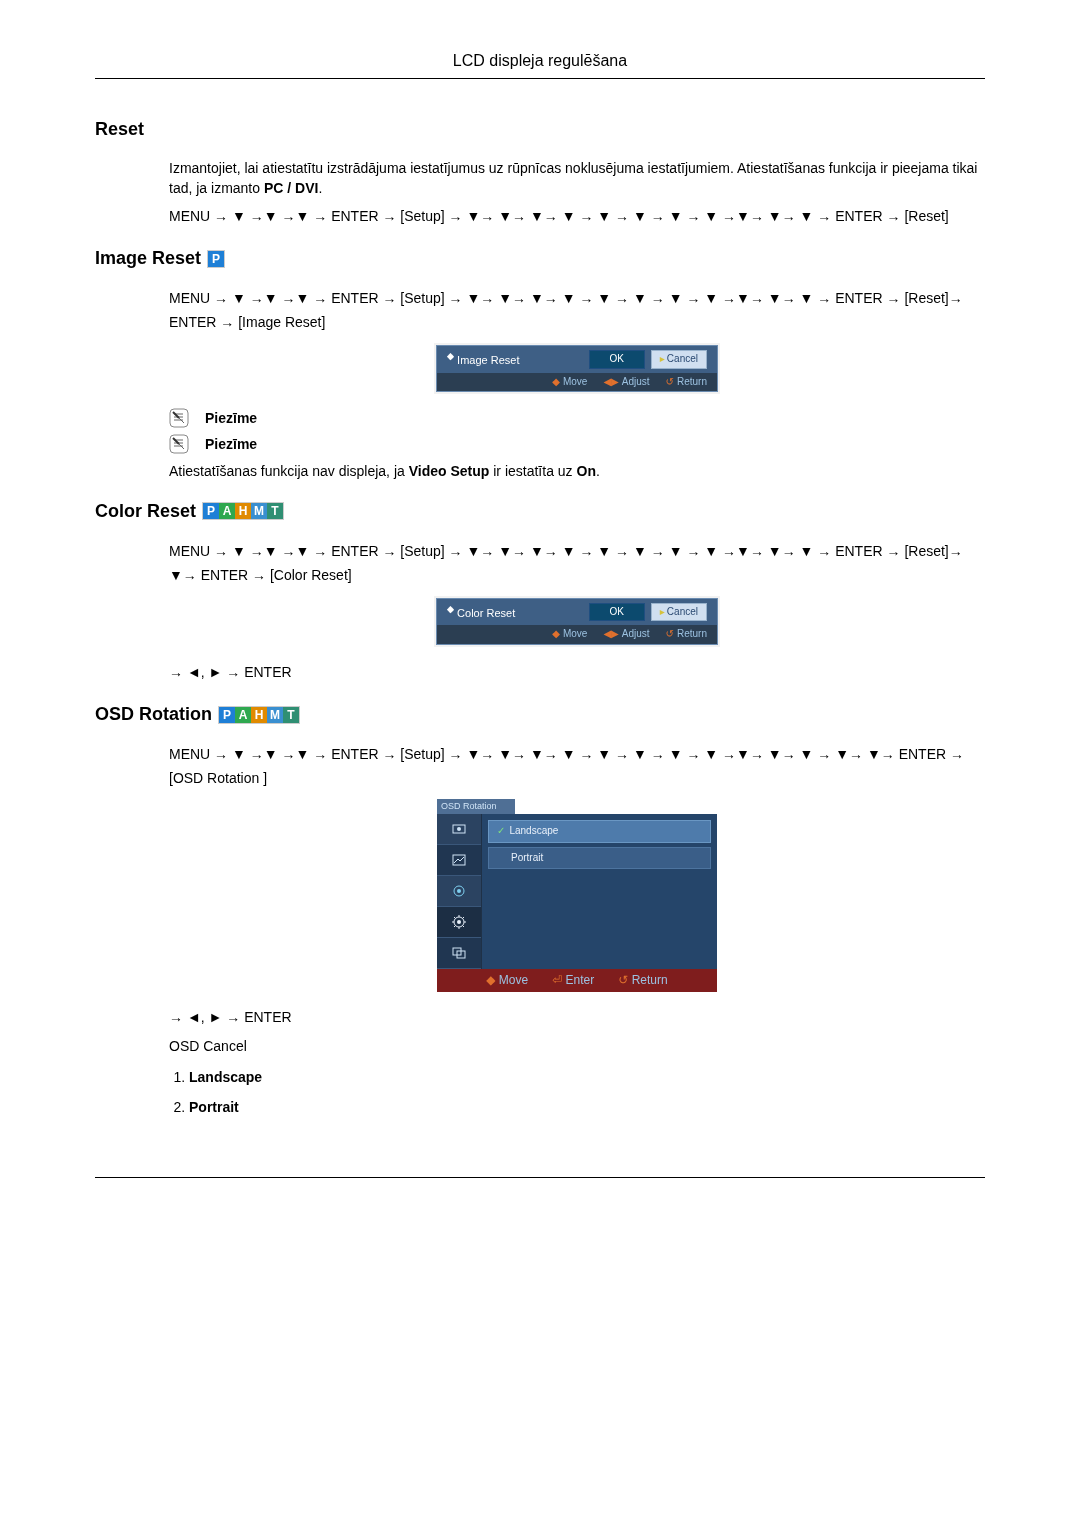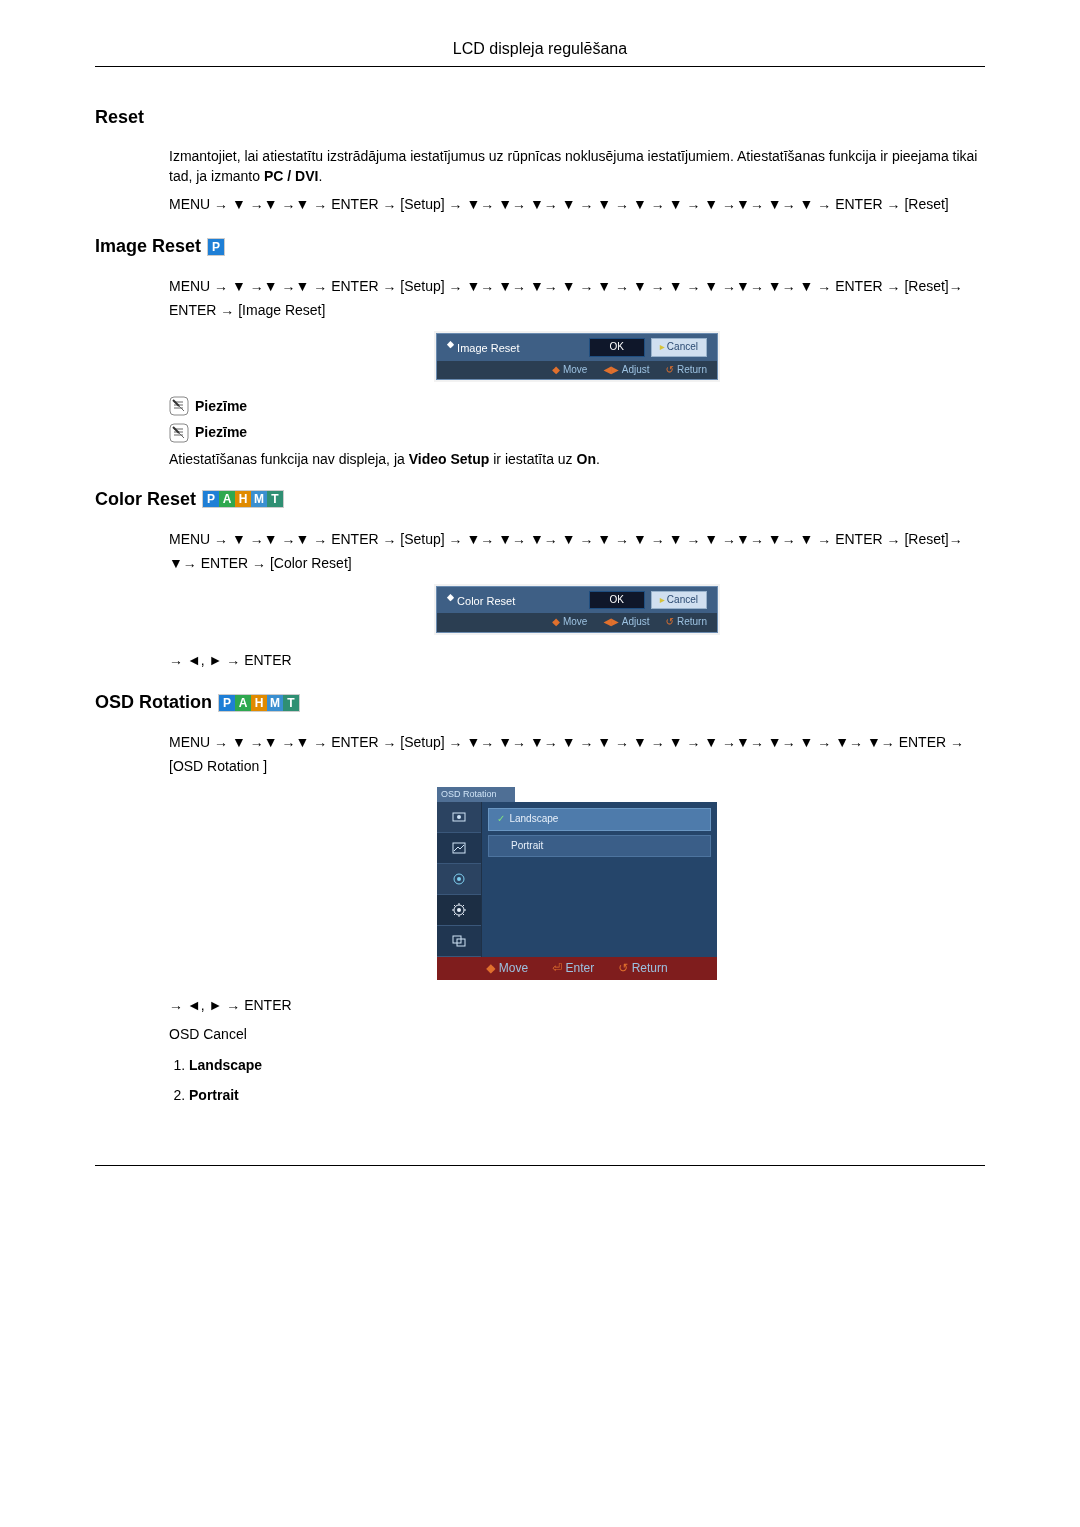--- a/index.html
+++ b/index.html
@@ -5,21 +5,21 @@
   body {
     margin: 0;
     padding: 0;
     background: #fff;
     font-family: Arial, Helvetica, sans-serif;
     color: #000;
     font-size: 14px;
   }
   .page {
     width: 1080px;
-    margin: 0 auto;
+    margin: 12px auto;
     padding: 40px 95px 60px 95px;
     box-sizing: border-box;
   }
   .header-title {
     text-align: center;
     font-size: 16px;
     padding-bottom: 8px;
     border-bottom: 1px solid #000;
     margin-bottom: 40px;
   }
@@ -37,22 +37,22 @@
   }
   .content-block p {
     margin: 6px 0;
   }
   .nav-line {
     margin: 14px 0;
     line-height: 1.7;
   }
   .note-row {
     display: flex;
-    align-items: center;
-    gap: 6px;
+    align-items: flex-start;
+    gap: 16px;
     margin: 6px 0;
   }
   .note-icon {
     display: inline-flex;
   }
   .note-label {
     font-weight: bold;
   }
   .badge-row {
     display: inline-flex;
@@ -104,21 +104,21 @@
   .osd-btn {
     background:#d0dff0;
     color:#2b4a72;
     border:1px solid #98b2cc;
     padding:1px 8px;
     font-size:10px;
     min-width:38px;
     text-align:center;
   }
   .osd-btn.selected {
-    background:#0f172a;
+    background:#0c4a6e;
     color:#fff;
     border:1px solid #1f4e80;
   }
   .osd-btn .y-dot {
     color:#d6c23a;
     margin-right:2px;
   }
   .osd-footer {
     background:#2b3e52;
     color:#9cc1e0;

